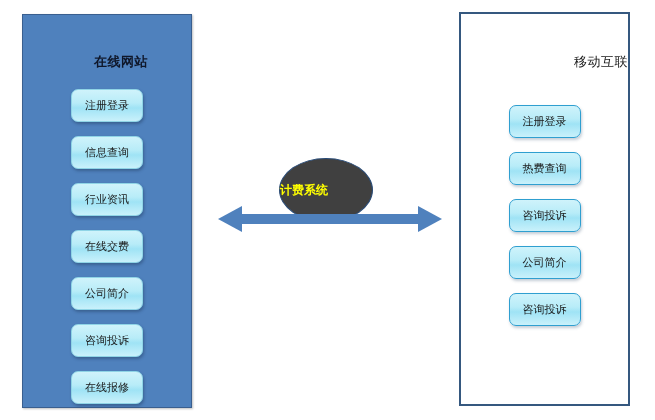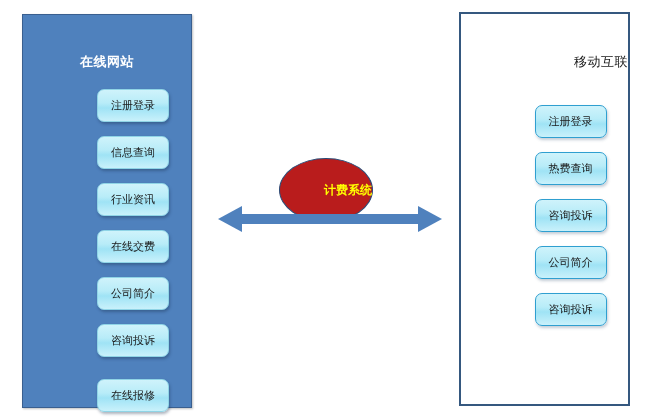--- a/index.html
+++ b/index.html
@@ -53,38 +53,38 @@
     left: 0;
     width: 100%;
     text-align: center;
     font-size: 13px;
     font-weight: bold;
     letter-spacing: 0.5px;
     white-space: nowrap;
   }
   .panel-title.left-title {
     top: 38px;
-    color: #ffffff;
+    color: #0f172a;
+    margin-left: 14px;
   }
   .panel-title.right-title {
     top: 39px;
     color: #1a1a1a;
     font-weight: normal;
     text-align: right;
   }
 
   
   .btn-col {
     position: absolute;
     left: 0;
     width: 100%;
     display: flex;
     flex-direction: column;
     align-items: center;
-    padding-left: 26px;
   }
   .btn-col.left-col  { top: 74px; }
   .btn-col.right-col { top: 91px; }
 
   .node-btn {
     box-sizing: border-box;
     width: 72px;
     height: 33px;
     display: flex;
     align-items: center;
@@ -93,21 +93,21 @@
     color: #1a1a1a;
     white-space: nowrap;
     border-radius: 7px;
     background: linear-gradient(to bottom, #cff3fb 0%, #b8ecf8 42%, #9fe3f5 58%, #c9f1fb 100%);
   }
   .left-col .node-btn {
     border: 1px solid #8fd4e6;
     box-shadow: 1px 2px 3px rgba(20,40,70,0.35);
     margin-bottom: 14px;
   }
-  .left-col .node-btn:last-child { margin-bottom: 0; margin-top: 8px; }
+  .left-col .node-btn:last-child { margin-bottom: 0; }
 
   .right-col .node-btn {
     border: 1px solid #2f9fd0;
     box-shadow: 1px 2px 3px rgba(60,90,120,0.30);
     margin-bottom: 14px;
   }
   .right-col .node-btn:last-child { margin-bottom: 0; }
 
   
   .connector {
@@ -117,25 +117,25 @@
     width: 240px;
     height: 80px;
   }
   .hub-ellipse {
     position: absolute;
     left: 69px;
     top: 0px;
     width: 92px;
     height: 62px;
     border-radius: 50%;
-    background: #b91c1c;
+    background: #404040;
     border: 1px solid #2a4c78;
     display: flex;
     align-items: center;
-    justify-content: flex-end;
+    justify-content: flex-start;
   }
   .hub-label {
     font-size: 12px;
     font-weight: bold;
     color: #ffff00;
     white-space: nowrap;
   }
   .arrow-svg {
     position: absolute;
     left: 0;

